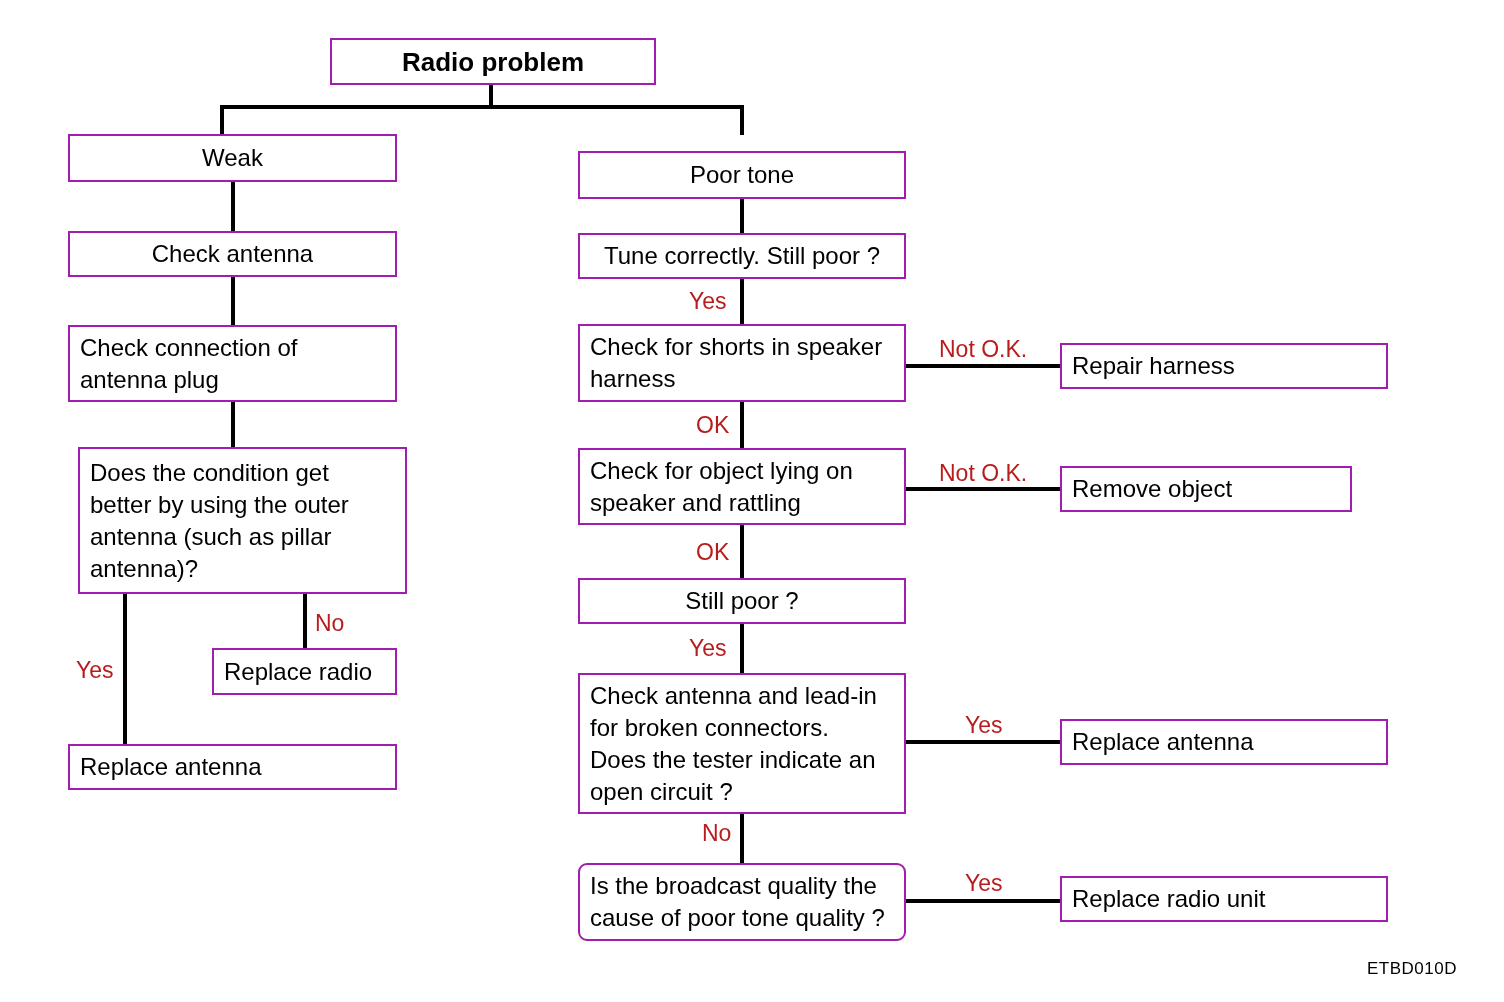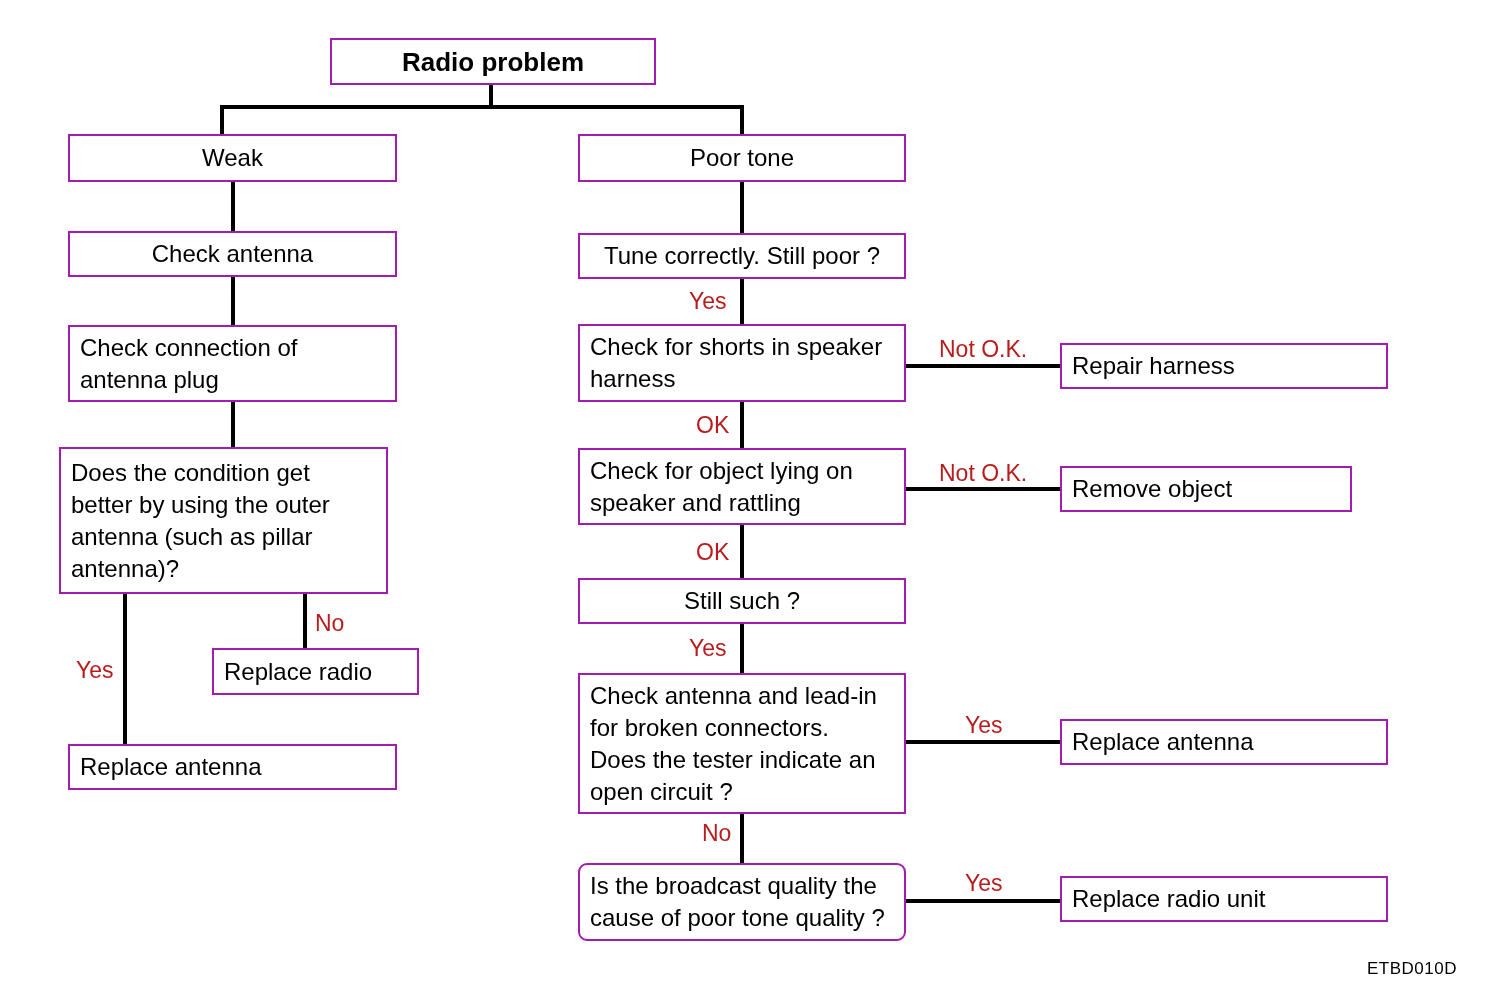--- a/index.html
+++ b/index.html
@@ -94,42 +94,42 @@
 
   <div class="vline" style="left:231px; top:277px; height:49px;"></div>
 
   <div class="node left" style="left:68px; top:325px; width:329px; height:77px;">
     <span class="txt">Check connection of
 antenna plug</span>
   </div>
 
   <div class="vline" style="left:231px; top:402px; height:46px;"></div>
 
-  <div class="node left" style="left:59px; top:447px; width:329px; height:147px;">
+  <div class="node left" style="left:78px; top:447px; width:329px; height:147px;">
     <span class="txt">Does the condition get
 better by using the outer
 antenna (such as pillar
 antenna)?</span>
   </div>
 
   <div class="vline" style="left:123px; top:592px; height:153px;"></div>
   <div class="edge-label" style="left:74px; top:657px;">Yes</div>
 
   <div class="vline" style="left:303px; top:592px; height:58px;"></div>
   <div class="edge-label" style="left:313px; top:610px;">No</div>
 
-  <div class="node left" style="left:212px; top:648px; width:207px; height:47px;">
+  <div class="node left" style="left:212px; top:648px; width:185px; height:47px;">
     <span class="txt">Replace radio</span>
   </div>
 
   <div class="node left" style="left:68px; top:744px; width:329px; height:46px;">
     <span class="txt">Replace antenna</span>
   </div>
 
-  <div class="node center" style="left:578px; top:134px; width:328px; height:48px;">
+  <div class="node center" style="left:578px; top:151px; width:328px; height:48px;">
     <span class="txt">Poor tone</span>
   </div>
 
   <div class="vline" style="left:740px; top:182px; height:52px;"></div>
 
   <div class="node center" style="left:578px; top:233px; width:328px; height:46px;">
     <span class="txt">Tune correctly. Still poor ?</span>
   </div>
 
   <div class="vline" style="left:740px; top:279px; height:46px;"></div>
@@ -159,21 +159,21 @@
   <div class="edge-label" style="left:937px; top:460px;">Not O.K.</div>
 
   <div class="node left" style="left:1060px; top:466px; width:292px; height:46px;">
     <span class="txt">Remove object</span>
   </div>
 
   <div class="vline" style="left:740px; top:525px; height:54px;"></div>
   <div class="edge-label" style="left:694px; top:539px;">OK</div>
 
   <div class="node center" style="left:578px; top:578px; width:328px; height:46px;">
-    <span class="txt">Still such ?</span>
+    <span class="txt">Still poor ?</span>
   </div>
 
   <div class="vline" style="left:740px; top:624px; height:50px;"></div>
   <div class="edge-label" style="left:687px; top:635px;">Yes</div>
 
   <div class="node left" style="left:578px; top:673px; width:328px; height:141px;">
     <span class="txt">Check antenna and lead-in
 for broken connectors.
 Does the tester indicate an
 open circuit ?</span>

